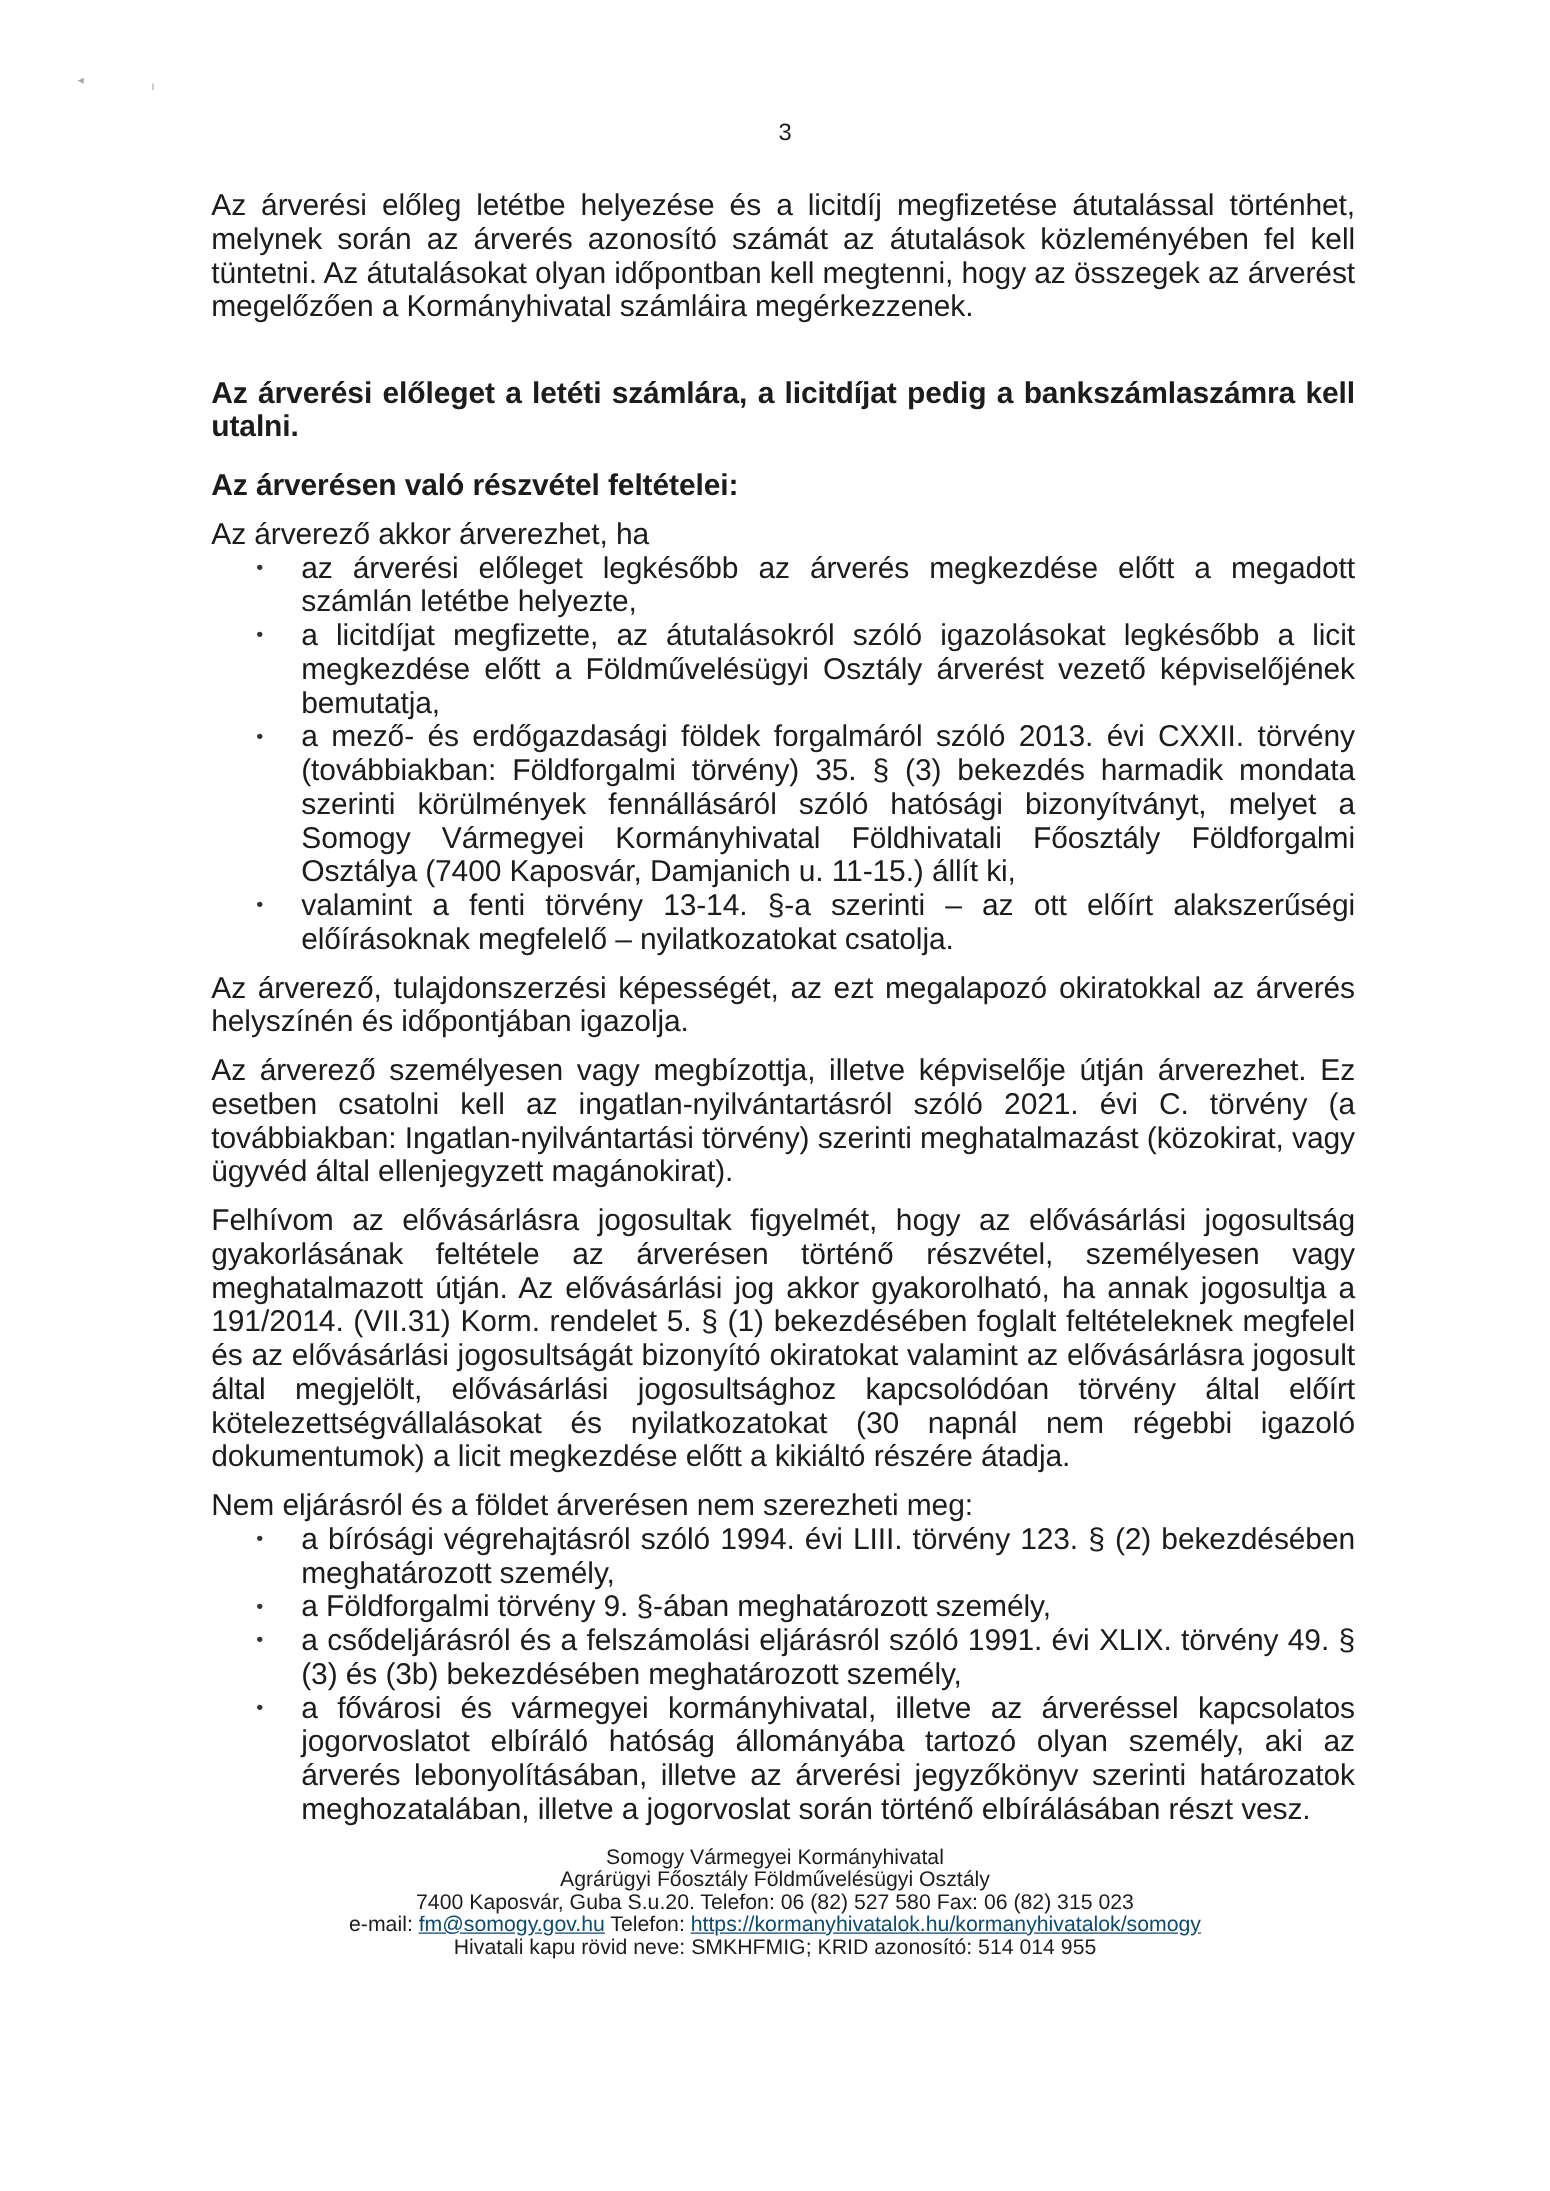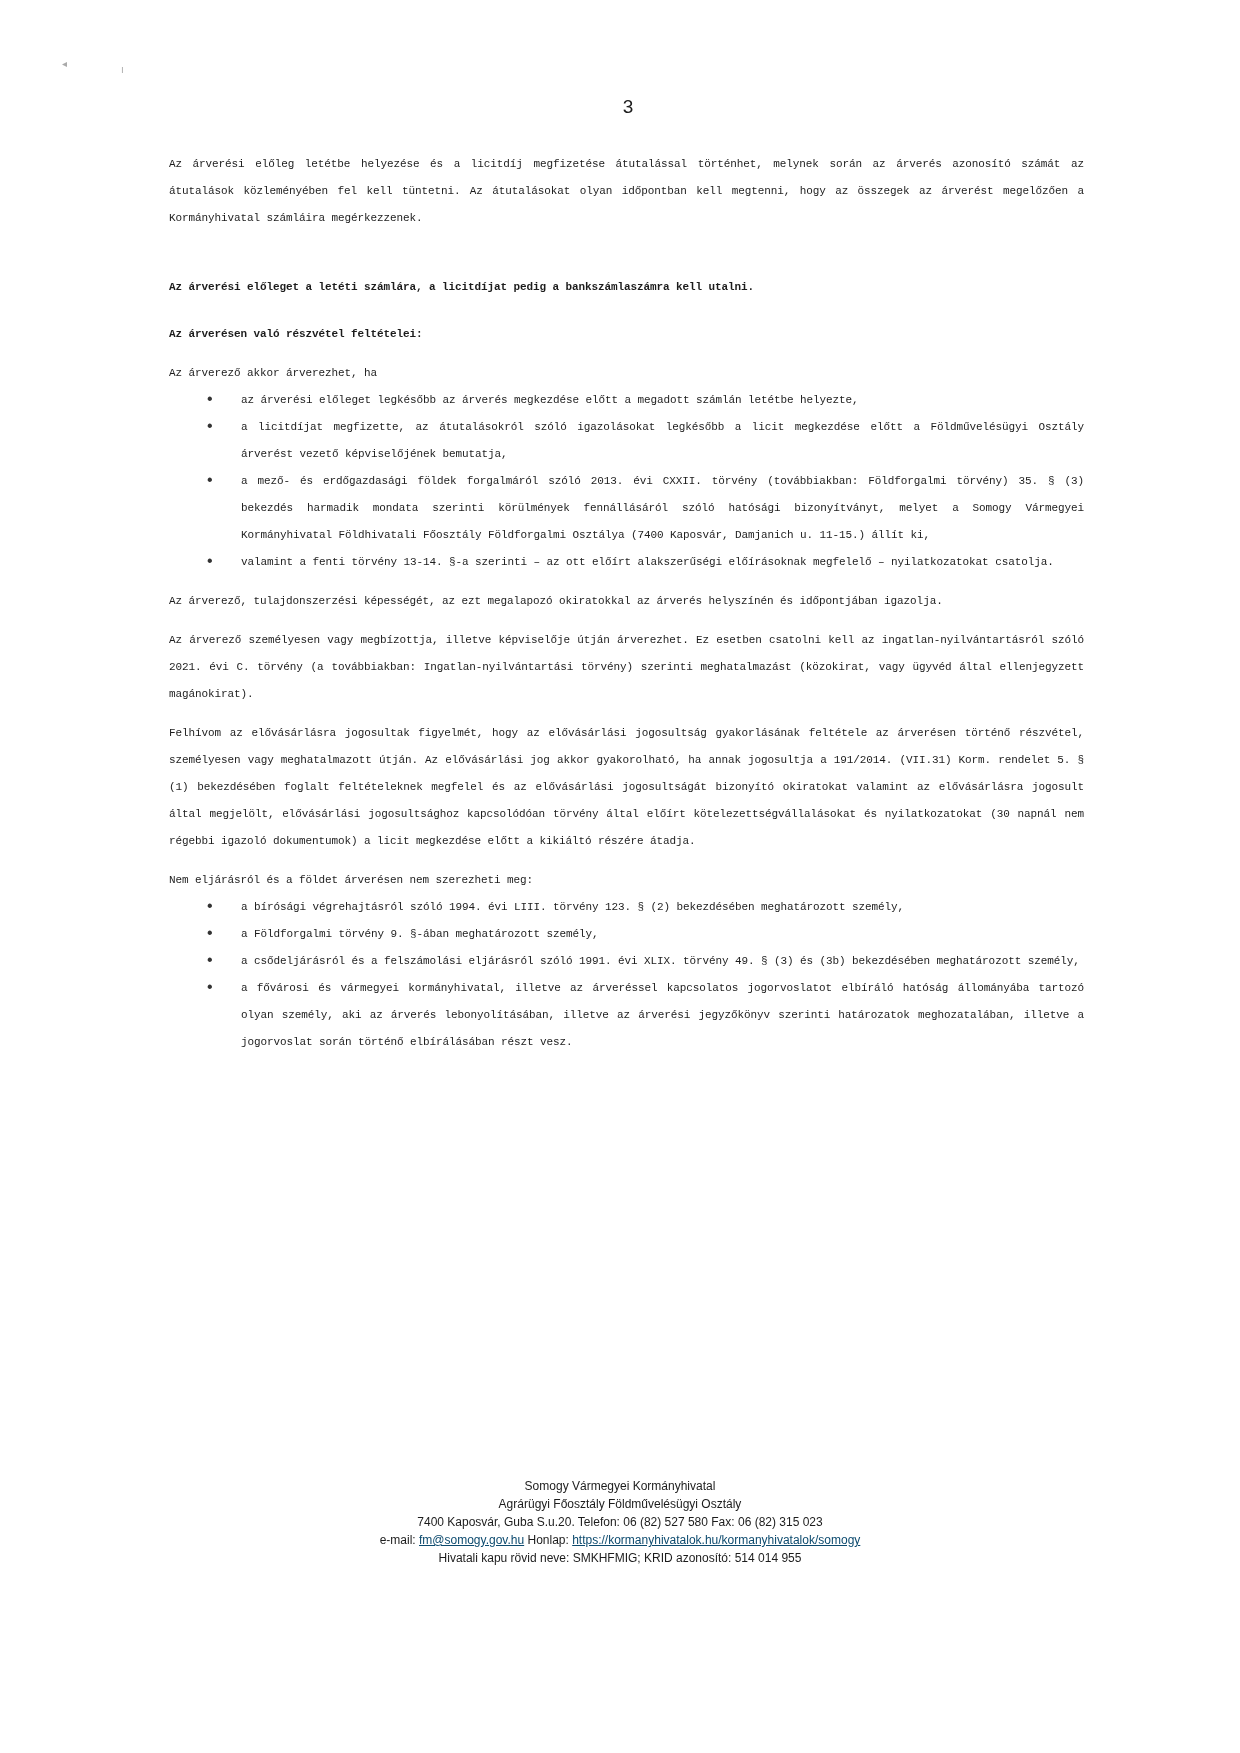--- a/index.html
+++ b/index.html
@@ -1,30 +1,30 @@
 <!DOCTYPE html>
 <html><head>
   <meta charset="utf-8">
   <style>
     html, body { margin: 0; padding: 0; background: #ffffff; }
     body { width: 1240px; height: 1753px; position: relative; overflow: hidden; }
     .page { position: absolute; left: 0; top: 0; width: 1240px; height: 1753px; background: #fff; color: #1c1c1c;
             font-family: "Liberation Sans", sans-serif; }
     .scan-mark { position: absolute; font-size: 10px; color: #aaa; }
     .page-number { position: absolute; top: 96px; left: 0; width: 1240px; text-align: center; font-size: 19px; padding-left: 16px; box-sizing: border-box; }
-    .body { position: absolute; left: 169px; top: 151px; width: 915px; font-size: 11px; line-height: 27px; letter-spacing: -0.1px; font-family: Liberation Mono, monospace; }
+    .body { position: absolute; left: 169px; top: 151px; width: 915px; font-size: 24px; line-height: 27px; letter-spacing: -0.1px; }
     p { margin: 0; text-align: justify; }
     .bold { font-weight: bold; }
     .gap-a { margin-top: 42px; }
     .gap-b { margin-top: 20px; }
     .gap-c { margin-top: 12px; }
     ul { list-style: none; margin: 0; padding: 0; }
     ul li { position: relative; padding-left: 72px; text-align: justify; }
     ul li::before { content: "•"; position: absolute; left: 36px; top: 0; color: #333; font-size: 16px; }
-    .footer { position: absolute; left: 0; width: 1240px; top: 1477px; text-align: center; font-size: 12px; line-height: 18px; color: #1c1c1c; }
+    .footer { position: absolute; left: 0; width: 1240px; top: 1477px; text-align: center; font-size: 17px; line-height: 18px; color: #1c1c1c; }
     .footer a { color: #0c4a6e; text-decoration: underline; }
   </style>
 </head>
 <body>
 
 <div class="page">
   <span class="scan-mark" style="left:62px; top:58px;">◂</span>
   <span class="scan-mark" style="left:121px; top:64px;">ı</span>
 
   <div class="page-number">3</div>
@@ -57,17 +57,17 @@
       <li>a csődeljárásról és a felszámolási eljárásról szóló 1991. évi XLIX. törvény 49. § (3) és (3b) bekezdésében meghatározott személy,</li>
       <li>a fővárosi és vármegyei kormányhivatal, illetve az árveréssel kapcsolatos jogorvoslatot elbíráló hatóság állományába tartozó olyan személy, aki az árverés lebonyolításában, illetve az árverési jegyzőkönyv szerinti határozatok meghozatalában, illetve a jogorvoslat során történő elbírálásában részt vesz.</li>
     </ul>
   </div>
 
   <div class="footer">
     <div>Somogy Vármegyei Kormányhivatal</div>
     <div>Agrárügyi Főosztály Földművelésügyi Osztály</div>
     <div>7400 Kaposvár, Guba S.u.20. Telefon: 06 (82) 527 580 Fax: 06 (82) 315 023</div>
     <div>
-      <span>e-mail: </span><a>fm@somogy.gov.hu</a><span> Honlap: </span><a>https://kormanyhivatalok.hu/kormanyhivatalok/somogy</a>
+      <span>e-mail: </span><a>fm@somogy.gov.hu</a><span> Telefon: </span><a>https://kormanyhivatalok.hu/kormanyhivatalok/somogy</a>
     </div>
     <div>Hivatali kapu rövid neve: SMKHFMIG; KRID azonosító: 514 014 955</div>
   </div>
 </div>
 
 </body></html>

